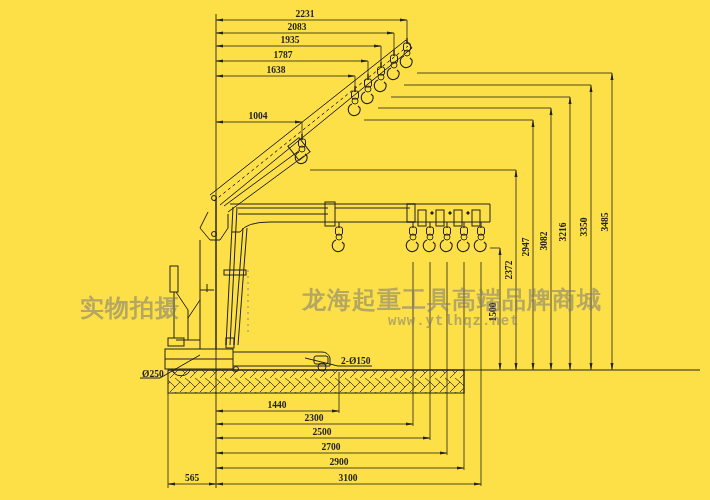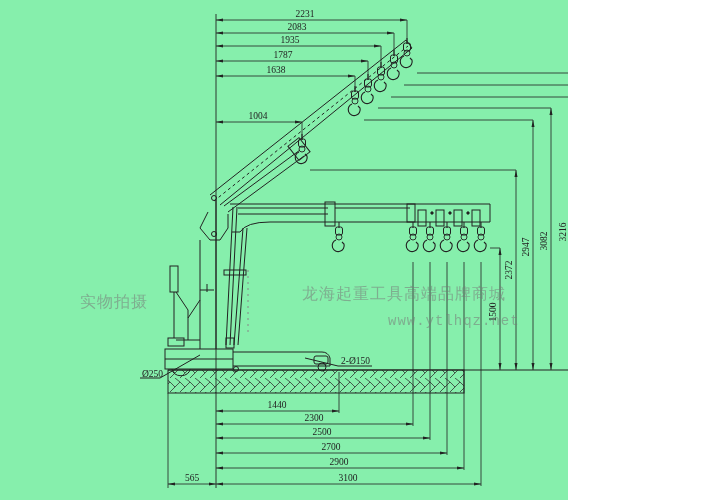--- a/index.html
+++ b/index.html
@@ -1,19 +1,19 @@
 <!DOCTYPE html>
 <html><head>
 <meta charset="utf-8">
 <style>
   html,body{margin:0;padding:0;background:#ffffff;}
-  #canvas{position:relative;width:568px;height:500px;overflow:hidden;background:#86efac;font-family:"Liberation Serif","DejaVu Serif",serif;}
+  #canvas{position:relative;width:710px;height:500px;overflow:hidden;background:#fde047;font-family:"Liberation Serif","DejaVu Serif",serif;font-weight:bold;}
   svg{position:absolute;left:0;top:0;}
   .dimtxt{font-family:"Liberation Serif","DejaVu Serif",serif;font-size:9.5px;fill:#222;}
-  .wm-cn{position:absolute;font-family:"DejaVu Sans",sans-serif;color:rgba(120,120,120,0.55);font-size:16px;letter-spacing:1px;white-space:nowrap;}
+  .wm-cn{position:absolute;font-family:"DejaVu Sans",sans-serif;color:rgba(120,120,120,0.55);font-size:24px;letter-spacing:1px;white-space:nowrap;}
   .wm-url{position:absolute;font-family:"Liberation Mono","DejaVu Sans Mono",monospace;color:rgba(120,120,120,0.55);font-size:14px;letter-spacing:1px;white-space:nowrap;margin-left:15px;}
 </style>
 </head>
 <body>
 
 <div id="canvas">
 <svg width="710" height="500" viewBox="0 0 710 500">
   <defs>
     <marker id="arr" markerWidth="8" markerHeight="6" refX="7" refY="3" orient="auto" markerUnits="userSpaceOnUse">
       <path d="M0,1.5 L7,3 L0,4.5 z" fill="#222"></path>

